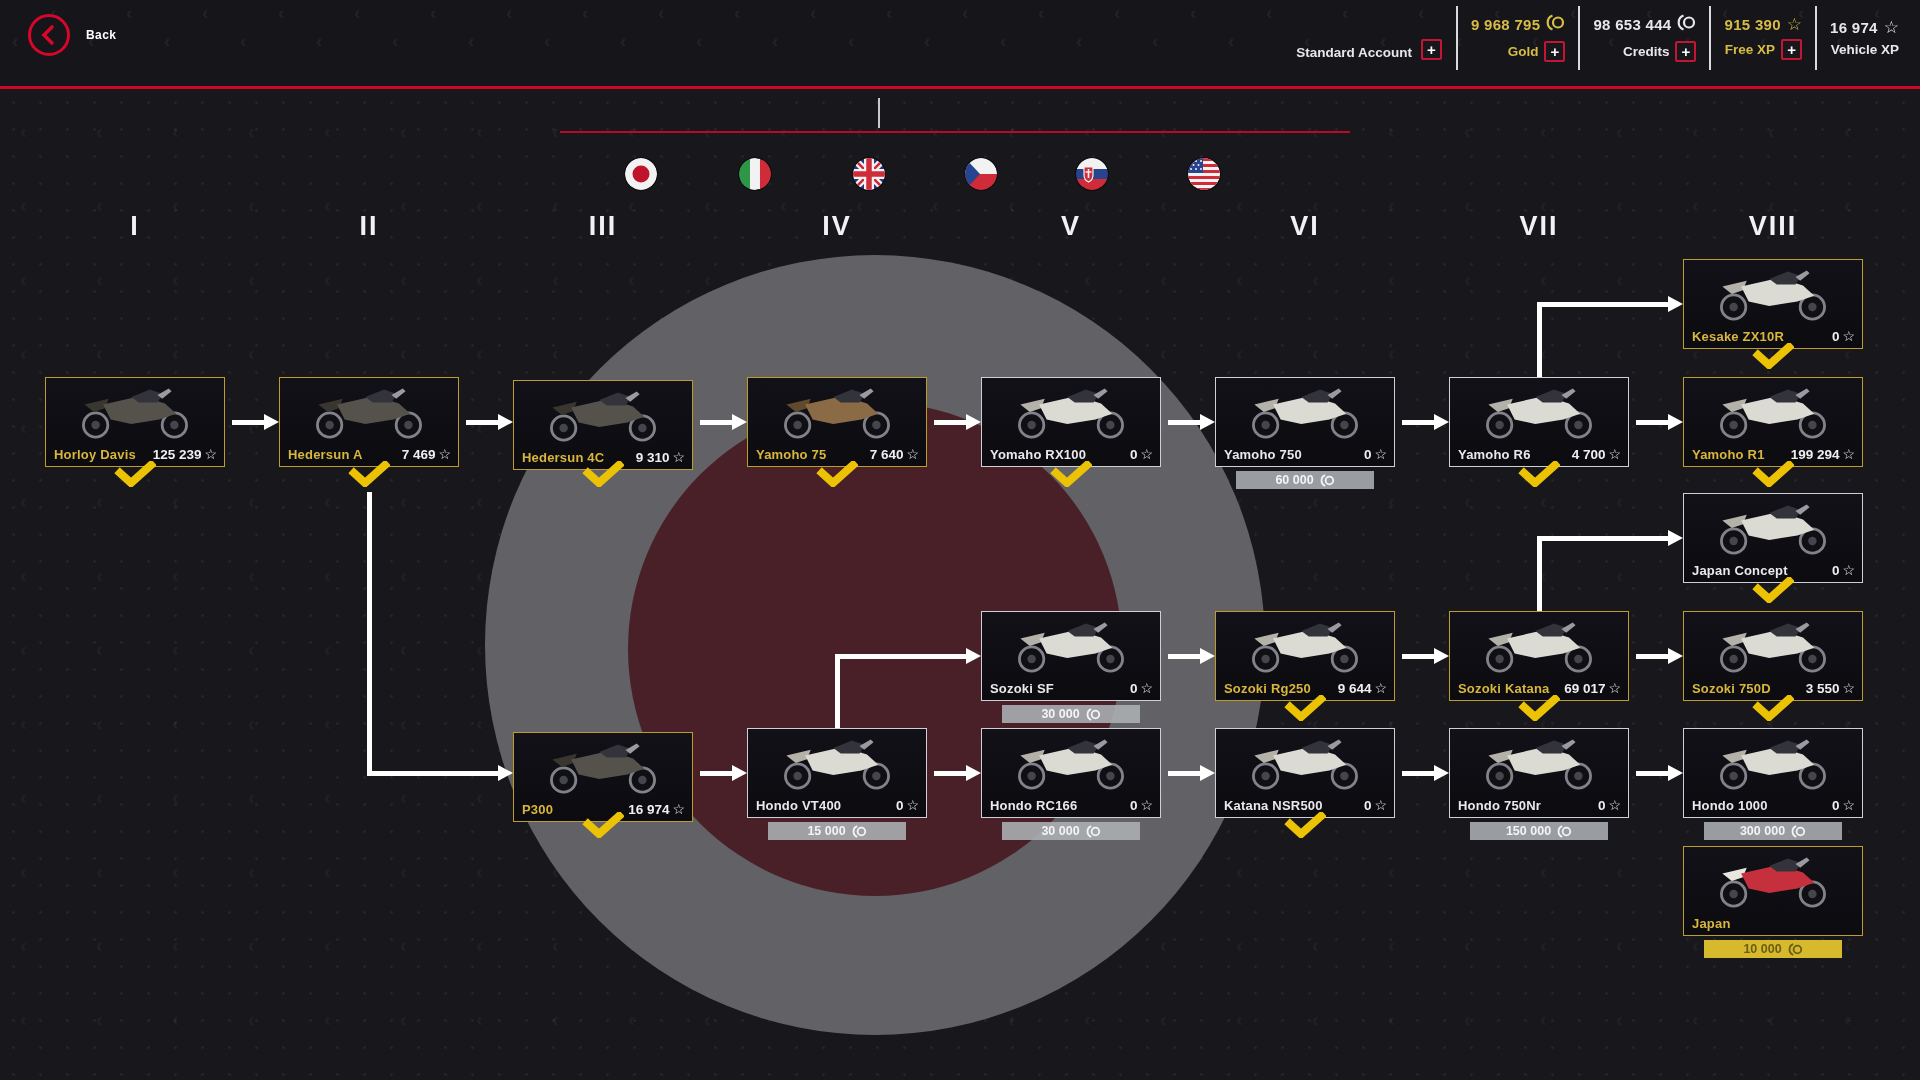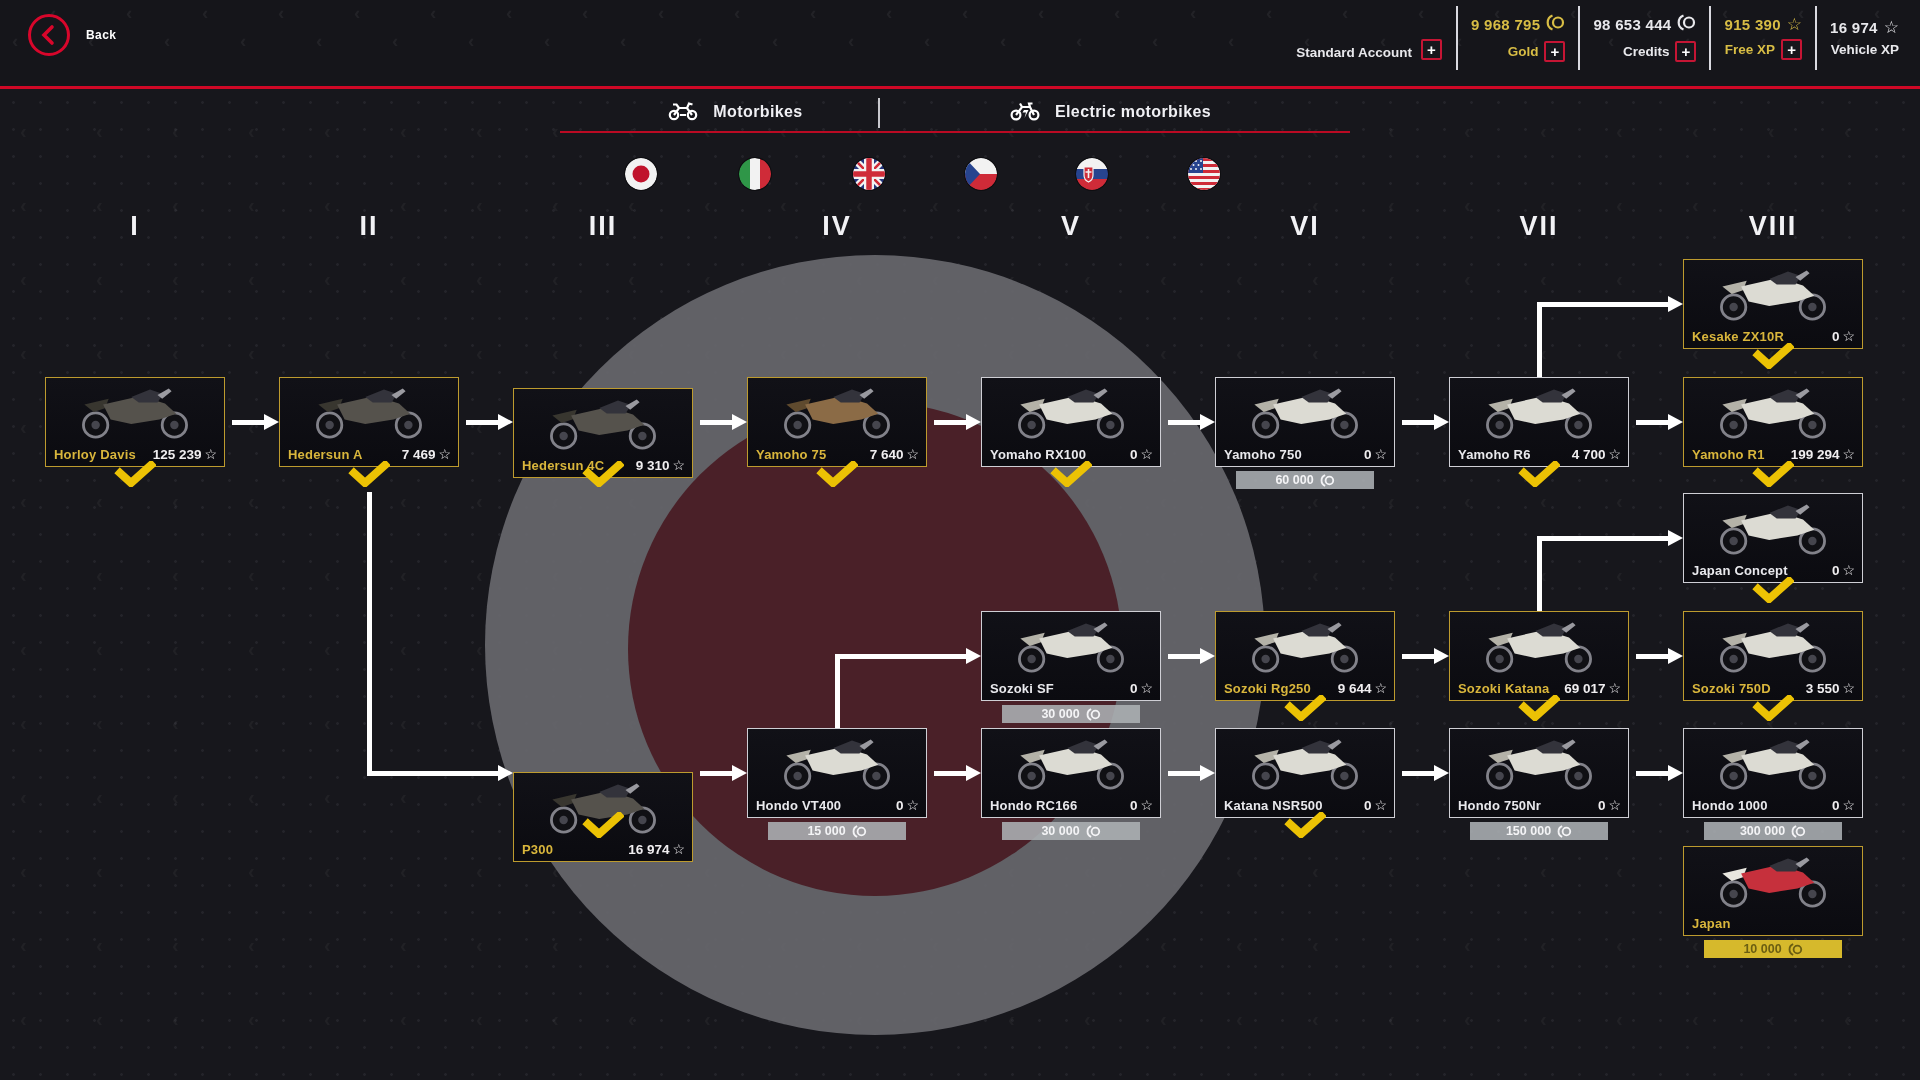--- a/index.html
+++ b/index.html
@@ -518,42 +518,21 @@
           <span class="staricon white">☆</span>
         </div>
         <div class="crow">
           <span class="cur-label white">Vehicle XP</span>
         </div>
       </div>
     </div>
   </header>
   <div class="red-line"></div>
 
-  <div class="tab" style="left:600px;width:270px;">
-    <span>
-      <svg width="32" height="21" viewBox="0 0 32 21">
-          <circle cx="7" cy="15" r="4.2" fill="none" stroke="#fff" stroke-width="2.2"></circle>
-          <circle cx="25" cy="15" r="4.2" fill="none" stroke="#fff" stroke-width="2.2"></circle>
-          <path d="M7 15 L12 8 L20 8 L25 15 M12 8 L9.5 4.5 L6 4.5 M20 8 L22 3.5 L25.5 4.5 M13 15 L19 15" fill="none" stroke="#fff" stroke-width="2.2"></path>
-        </svg>
-    </span>
-    <span class="tab-label">Motorbikes</span>
-  </div>
   <div class="tab-sep"></div>
-  <div class="tab" style="left:930px;width:360px;">
-    <span>
-      <svg width="32" height="23" viewBox="0 0 32 23">
-          <circle cx="7" cy="16" r="4.4" fill="none" stroke="#fff" stroke-width="2.2"></circle>
-          <circle cx="25" cy="16" r="4.4" fill="none" stroke="#fff" stroke-width="2.2"></circle>
-          <path d="M7 16 L13 8 L21 8 L25 16 M13 8 L11 4.5 M21 8 L20 4.5 L23.5 4.5" fill="none" stroke="#fff" stroke-width="2.2"></path>
-          <path d="M15 11 L19.5 11 L15.5 19 L17 13.5 L13.5 13.5 Z" fill="#fff"></path>
-        </svg>
-    </span>
-    <span class="tab-label">Electric motorbikes</span>
-  </div>
   <div class="tabs-underline"></div>
 
   <div id="nations">
       <div class="flag" style="left: 625px;"><svg width="32" height="32" viewBox="0 0 32 32">
           <clipPath id="c-japan">
             <circle cx="16" cy="16" r="16"></circle>
           </clipPath>
           <g clip-path="url(#c-japan)">
             <rect width="32" height="32" fill="#f2f2f2"></rect>
             <circle cx="16" cy="16" r="8.5" fill="#c0132c"></circle>
@@ -683,21 +662,21 @@
           <span class="vname">Hedersun A</span>
           <span class="vxp">
             <span>7 469</span>
             <span class="star">☆</span>
           </span>
         </div>
       </div>
       <div class="check" style="left: 348px; top: 461px;"><svg width="42" height="26" viewBox="0 0 42 26">
           <path d="M6 12 L17 22 L37 4" fill="none" stroke="#ecc204" stroke-width="8" stroke-linecap="square"></path>
         </svg></div>
-      <div class="card owned" style="left: 513px; top: 388px;">
+      <div class="card owned" style="left: 513px; top: 380px;">
         <div class="bike">
           <svg width="132" height="60" viewBox="0 0 140 64">
     <circle cx="28" cy="48" r="13" fill="#101014" stroke="#82828a" stroke-width="3"></circle>
     <circle cx="28" cy="48" r="4.5" fill="#45454d"></circle>
     <circle cx="112" cy="48" r="13" fill="#101014" stroke="#82828a" stroke-width="3"></circle>
     <circle cx="112" cy="48" r="4.5" fill="#45454d"></circle>
     <path d="M16 26 L42 20 L38 30 L26 34 Z" fill="#38362f"></path>
     <path d="M36 26 L76 17 L102 25 L114 36 L96 42 L66 47 L44 42 Z" fill="#55524c"></path>
     <path d="M66 18 L86 10 L100 15 L94 24 L74 24 Z" fill="#33333b"></path>
     <path d="M94 16 L106 9 L109 12 L99 20 Z" fill="#9a9aa0"></path>
@@ -983,21 +962,21 @@
           <span class="vname">Japan Concept</span>
           <span class="vxp">
             <span>0</span>
             <span class="star">☆</span>
           </span>
         </div>
       </div>
       <div class="check" style="left: 1752px; top: 577px;"><svg width="42" height="26" viewBox="0 0 42 26">
           <path d="M6 12 L17 22 L37 4" fill="none" stroke="#ecc204" stroke-width="8" stroke-linecap="square"></path>
         </svg></div>
-      <div class="card owned" style="left: 513px; top: 772px;">
+      <div class="card owned" style="left: 513px; top: 732px;">
         <div class="bike">
           <svg width="132" height="60" viewBox="0 0 140 64">
     <circle cx="28" cy="48" r="13" fill="#101014" stroke="#82828a" stroke-width="3"></circle>
     <circle cx="28" cy="48" r="4.5" fill="#45454d"></circle>
     <circle cx="112" cy="48" r="13" fill="#101014" stroke="#82828a" stroke-width="3"></circle>
     <circle cx="112" cy="48" r="4.5" fill="#45454d"></circle>
     <path d="M16 26 L42 20 L38 30 L26 34 Z" fill="#38362f"></path>
     <path d="M36 26 L76 17 L102 25 L114 36 L96 42 L66 47 L44 42 Z" fill="#55524c"></path>
     <path d="M66 18 L86 10 L100 15 L94 24 L74 24 Z" fill="#33333b"></path>
     <path d="M94 16 L106 9 L109 12 L99 20 Z" fill="#9a9aa0"></path>

